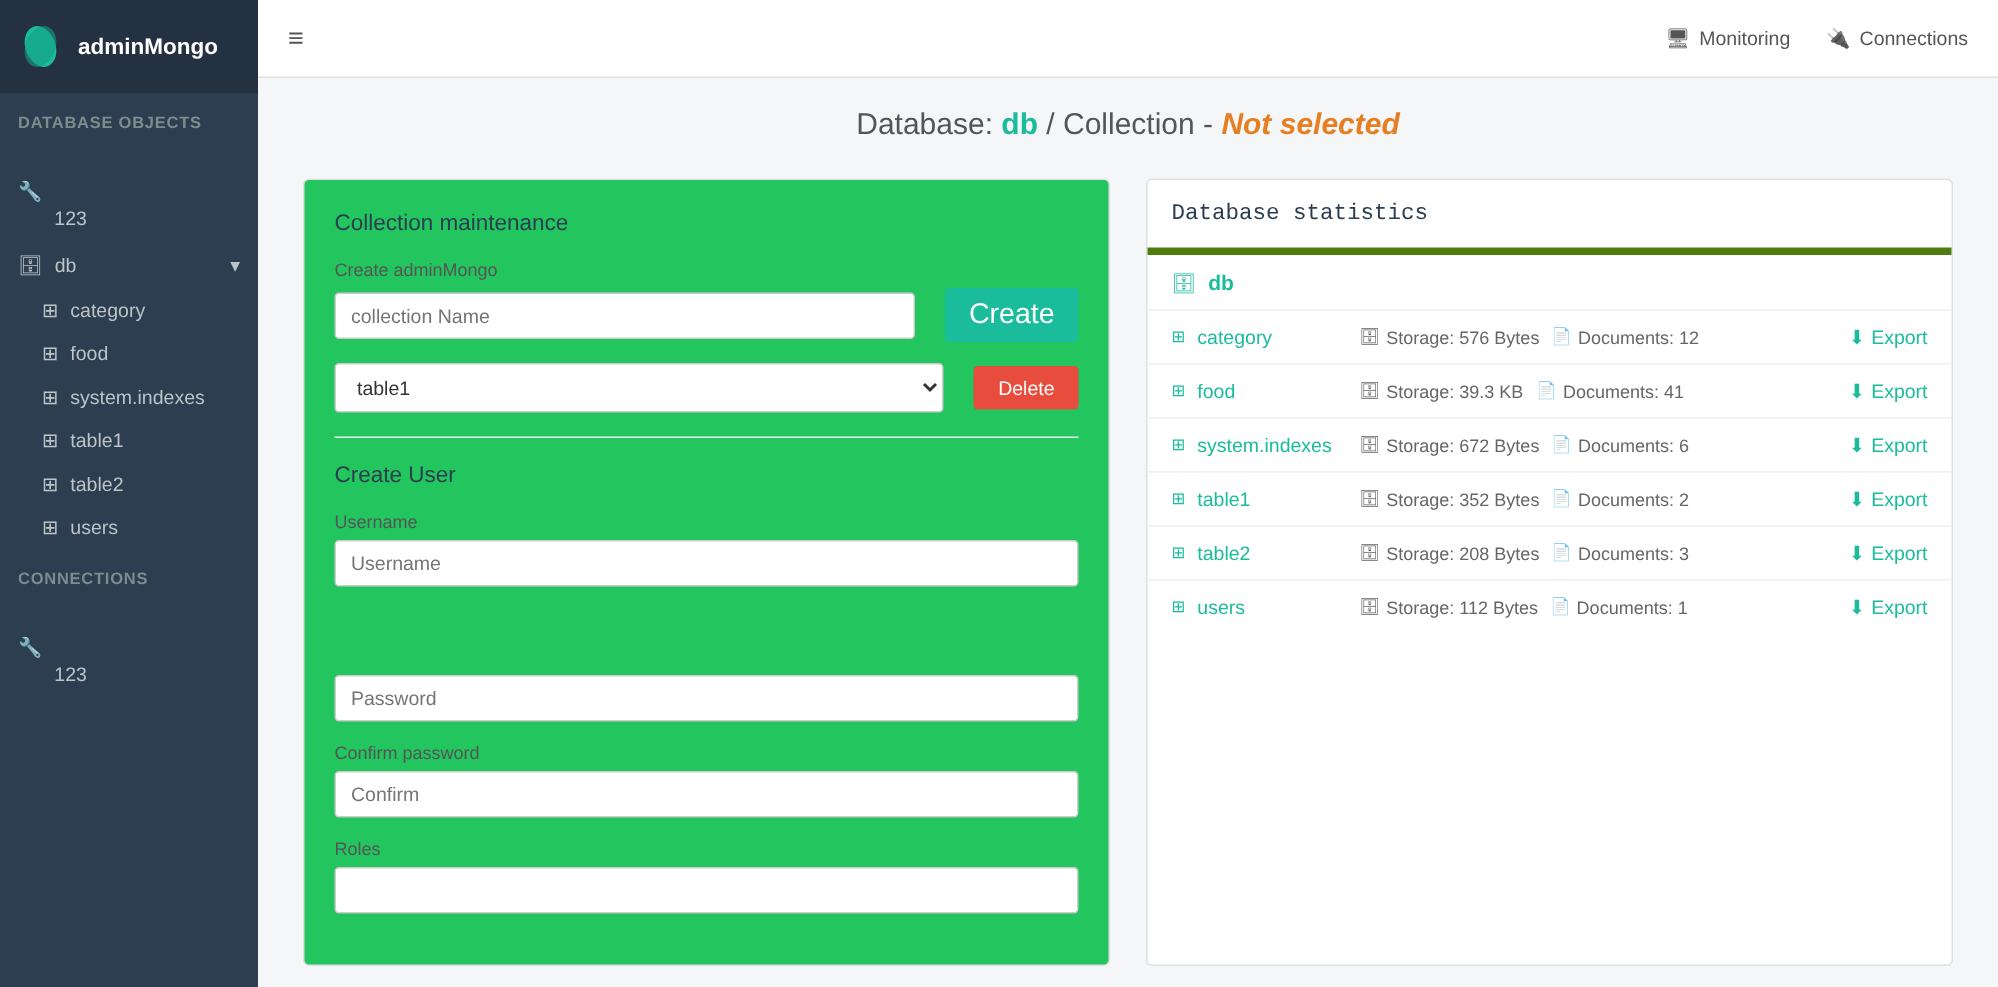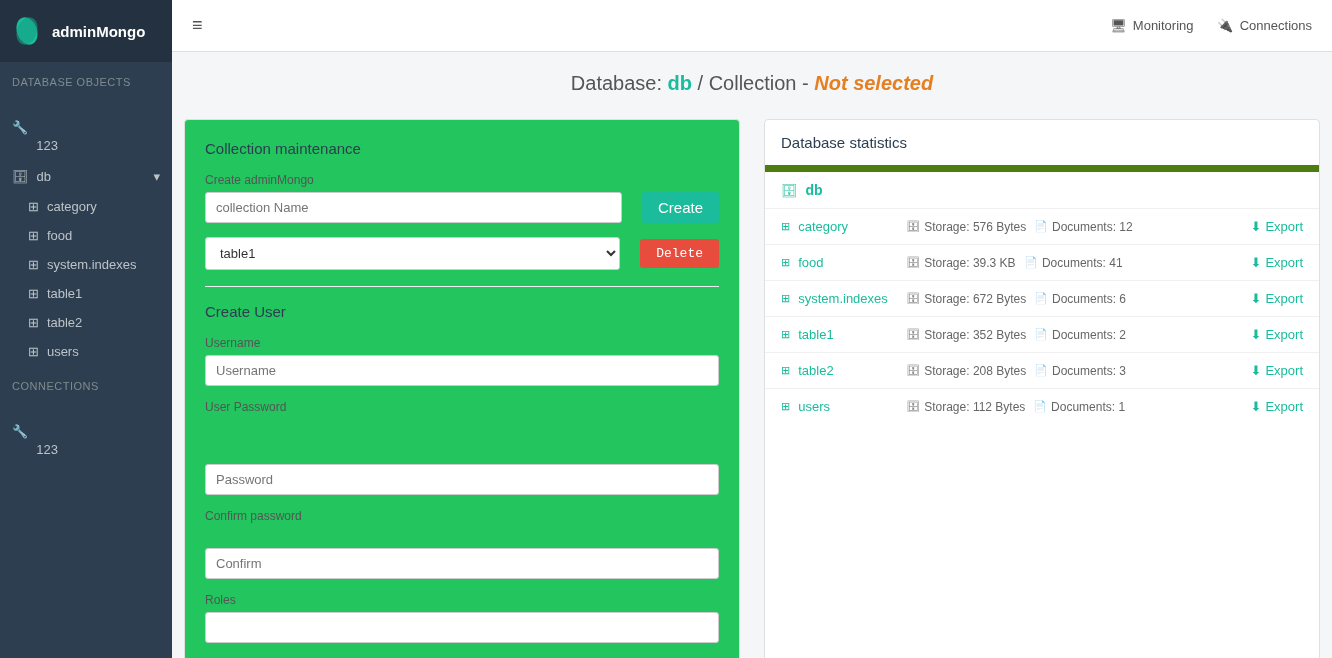--- a/index.html
+++ b/index.html
@@ -30,20 +30,21 @@
       font-size: 15px;
       font-weight: 600;
       color: #fff;
     }
     .sidebar-section-title {
       font-size: 11px;
       color: #7f8c8d;
       padding: 14px 12px 6px;
       text-transform: uppercase;
       letter-spacing: 0.5px;
+      font-weight: bold;
     }
     .sidebar-item {
       display: flex;
       align-items: center;
       padding: 8px 12px;
       cursor: pointer;
       gap: 8px;
       color: #bdc3c7;
       font-size: 13px;
     }
@@ -105,21 +106,21 @@
       gap: 6px;
       color: #555;
       cursor: pointer;
       font-size: 13px;
     }
 
     
     .content {
       flex: 1;
       overflow-y: auto;
-      padding: 20px 12px;
+      padding: 20px 30px;
       background: #f4f6f8;
     }
 
     .page-title {
       text-align: center;
       margin-bottom: 24px;
       font-size: 20px;
       color: #555;
     }
     .page-title .db-part { color: #1abc9c; font-weight: 600; }
@@ -176,53 +177,53 @@
       outline: none;
     }
 
     .btn-create {
       background: #1abc9c;
       color: #fff;
       border: none;
       padding: 7px 16px;
       border-radius: 3px;
       cursor: pointer;
-      font-size: 15px;
+      font-size: 19px;
       white-space: nowrap;
     }
     .btn-delete {
       background: #e74c3c;
       color: #fff;
       border: none;
       padding: 7px 16px;
       border-radius: 3px;
       cursor: pointer;
       font-size: 13px;
       white-space: nowrap;
-      font-family: Liberation Mono, monospace;
     }
 
     .section-divider {
       border: none;
       border-top: 1px solid #eee;
       margin: 16px 0;
     }
 
     
     .stats-panel {
       background: #fff;
       border: 1px solid #e0e0e0;
       border-radius: 4px;
     }
     .stats-title {
       font-size: 15px;
       color: #2c3e50;
       padding: 14px 16px;
       font-weight: 500;
-      border-bottom: 7px solid #4d7c0f;
+      border-bottom: 5px solid #4d7c0f;
+      font-family: Liberation Mono, monospace;
     }
 
     .stats-db-row {
       display: flex;
       align-items: center;
       padding: 10px 16px;
       border-bottom: 1px solid #f0f0f0;
       gap: 8px;
     }
     .stats-db-icon { color: #1abc9c; }
@@ -382,27 +383,26 @@
         <hr class="section-divider">
 
         <div class="panel-title">Create User</div>
 
         <div class="form-group">
           <div class="form-label">Username</div>
           <input type="text" class="form-input" style="width: 100%;" placeholder="Username">
         </div>
 
         <div class="form-group">
-          <div class="form-label">User Password</div>
           <input type="password" class="form-input" style="width: 100%; margin-top: 45px;" placeholder="Password">
         </div>
 
         <div class="form-group">
           <div class="form-label">Confirm password</div>
-          <input type="password" class="form-input" style="width: 100%; margin-top: 20px;" placeholder="Confirm">
+          <input type="password" class="form-input" style="width: 100%;" placeholder="Confirm">
         </div>
 
         <div class="form-group">
           <div class="form-label">Roles</div>
           <input type="text" class="form-input" style="width: 100%;">
         </div>
       </div>
 
       <div class="stats-panel">
         <div class="stats-title">Database statistics</div>

